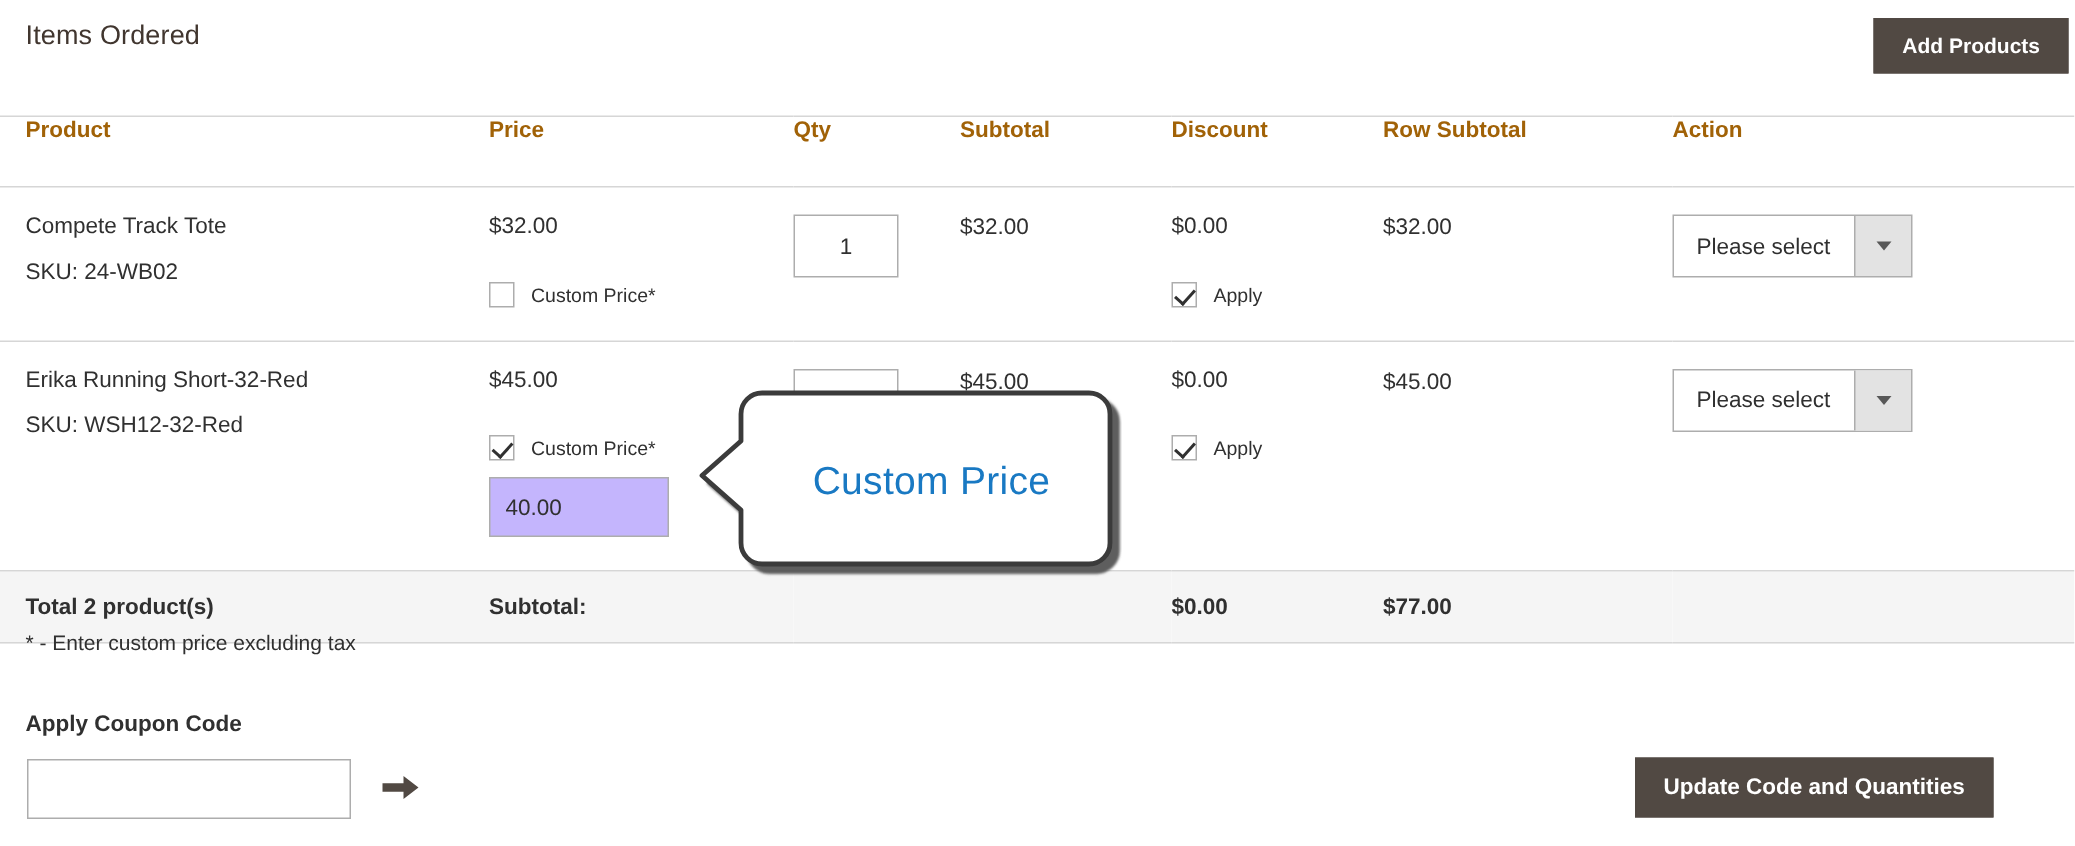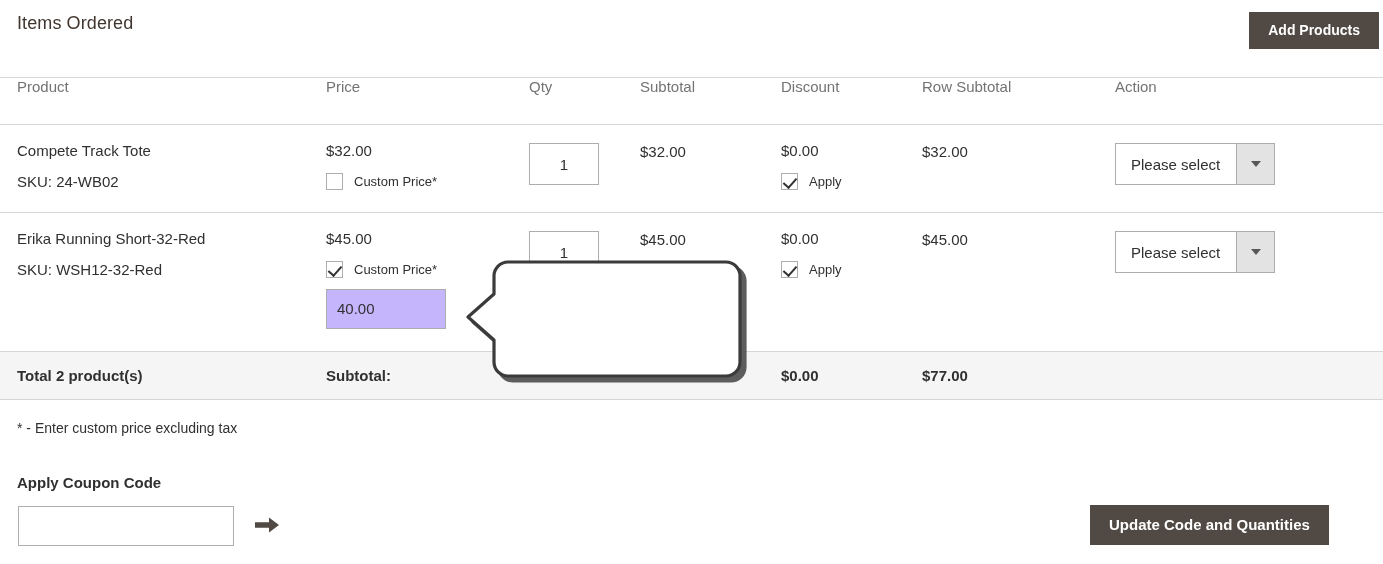--- a/index.html
+++ b/index.html
@@ -54,22 +54,22 @@
   .items-table th, .items-table td {
     text-align: left;
     vertical-align: top;
     padding: 0;
   }
   thead tr { height: 47px; }
   thead th {
     border-top: 1px solid #d6d6d6;
     border-bottom: 1px solid #d6d6d6;
     font-size: 15px;
-    font-weight: normal;
-    color: #737373;
+    font-weight: bold;
+    color: #a16207;
     padding-top: 16px;
     padding-bottom: 14px;
   }
   .col-product  { width: 326px; padding-left: 17px !important; }
   .col-price    { width: 203px; }
   .col-qty      { width: 111px; }
   .col-subtotal { width: 141px; }
   .col-discount { width: 141px; }
   .col-rowsub   { width: 193px; }
   .col-action   { width: 268px; }
@@ -85,21 +85,21 @@
   tbody.product-row td.col-product { padding-left: 17px; }
 
   .prod-name { display: block; line-height: 1.1; }
   .prod-sku  { display: block; margin-top: 14px; line-height: 1.1; }
 
   .price-val { display: block; line-height: 1.1; }
 
   .checkrow {
     display: flex;
     align-items: center;
-    margin-top: 13px;
+    margin-top: 28px;
   }
   .checkrow .cb-label {
     font-size: 13px;
     color: #303030;
     margin-left: 11px;
     white-space: nowrap;
   }
   .cbox {
     width: 17px; height: 17px;
     border: 1px solid #adadad;
@@ -387,13 +387,14 @@
 
 <div class="callout">
   <svg width="284" height="148" viewBox="0 0 284 148" aria-hidden="true">
     <defs>
       <filter id="calloutShadow" x="-20%" y="-20%" width="150%" height="150%">
         <feDropShadow dx="5" dy="5" stdDeviation="0.6" flood-color="#555555" flood-opacity="0.95"></feDropShadow>
       </filter>
     </defs>
     <path d="M44,16 h218 a14,14 0 0 1 14,14 v86 a14,14 0 0 1 -14,14 h-218 a14,14 0 0 1 -14,-14 v-22 l-26,-23 l26,-23 v-18 a14,14 0 0 1 14,-14 z" fill="#ffffff" stroke="#3a3a3a" stroke-width="3.2" stroke-linejoin="round" filter="url(#calloutShadow)"></path>
   </svg>
+  <div class="callout-label">Custom Price</div>
 </div>
 
 </body></html>

